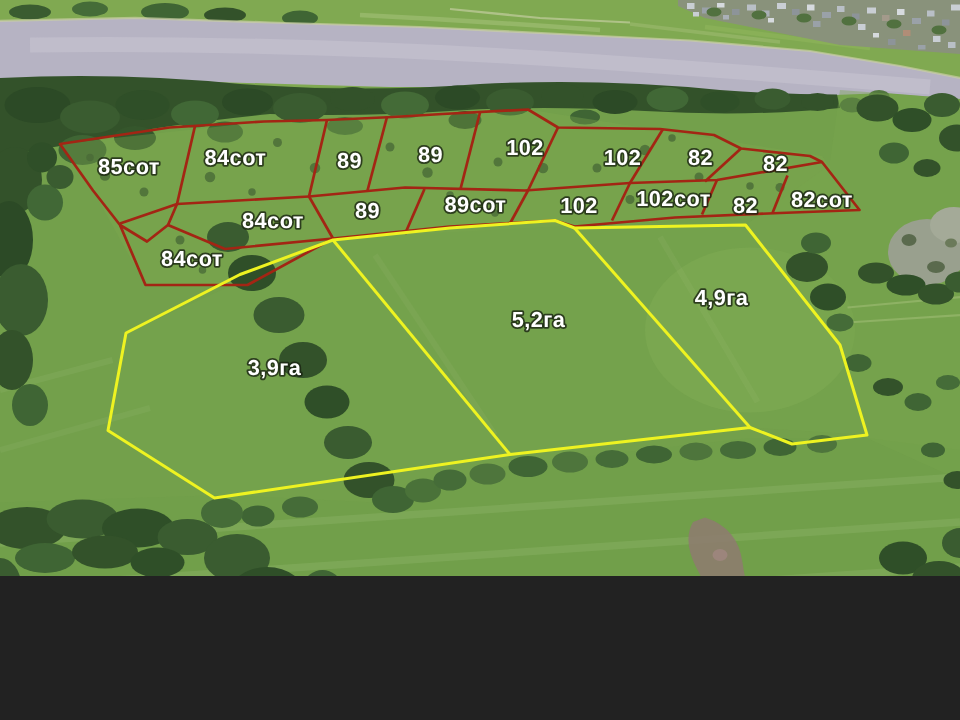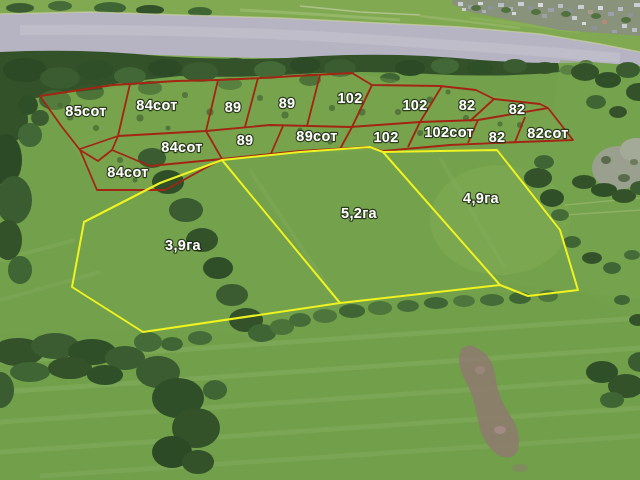--- a/index.html
+++ b/index.html
@@ -1,16 +1,16 @@
 <!DOCTYPE html>
 <html><head>
 <meta charset="utf-8">
 <style>
   html,body{margin:0;padding:0;background:#222;}
-  #stage{width:640px;height:480px;position:relative;overflow:hidden;}
+  #stage{width:640px;height:384px;position:relative;overflow:hidden;}
   svg{display:block;}
   text{font-family:"Liberation Sans","DejaVu Sans",sans-serif;font-weight:bold;
        paint-order:stroke fill;stroke:rgba(25,35,18,0.8);stroke-width:2.4px;
        stroke-linejoin:round;letter-spacing:.3px;}
   .lot-label{font-size:14.5px;}
 </style>
 </head>
 <body>
 
 <div id="stage">

